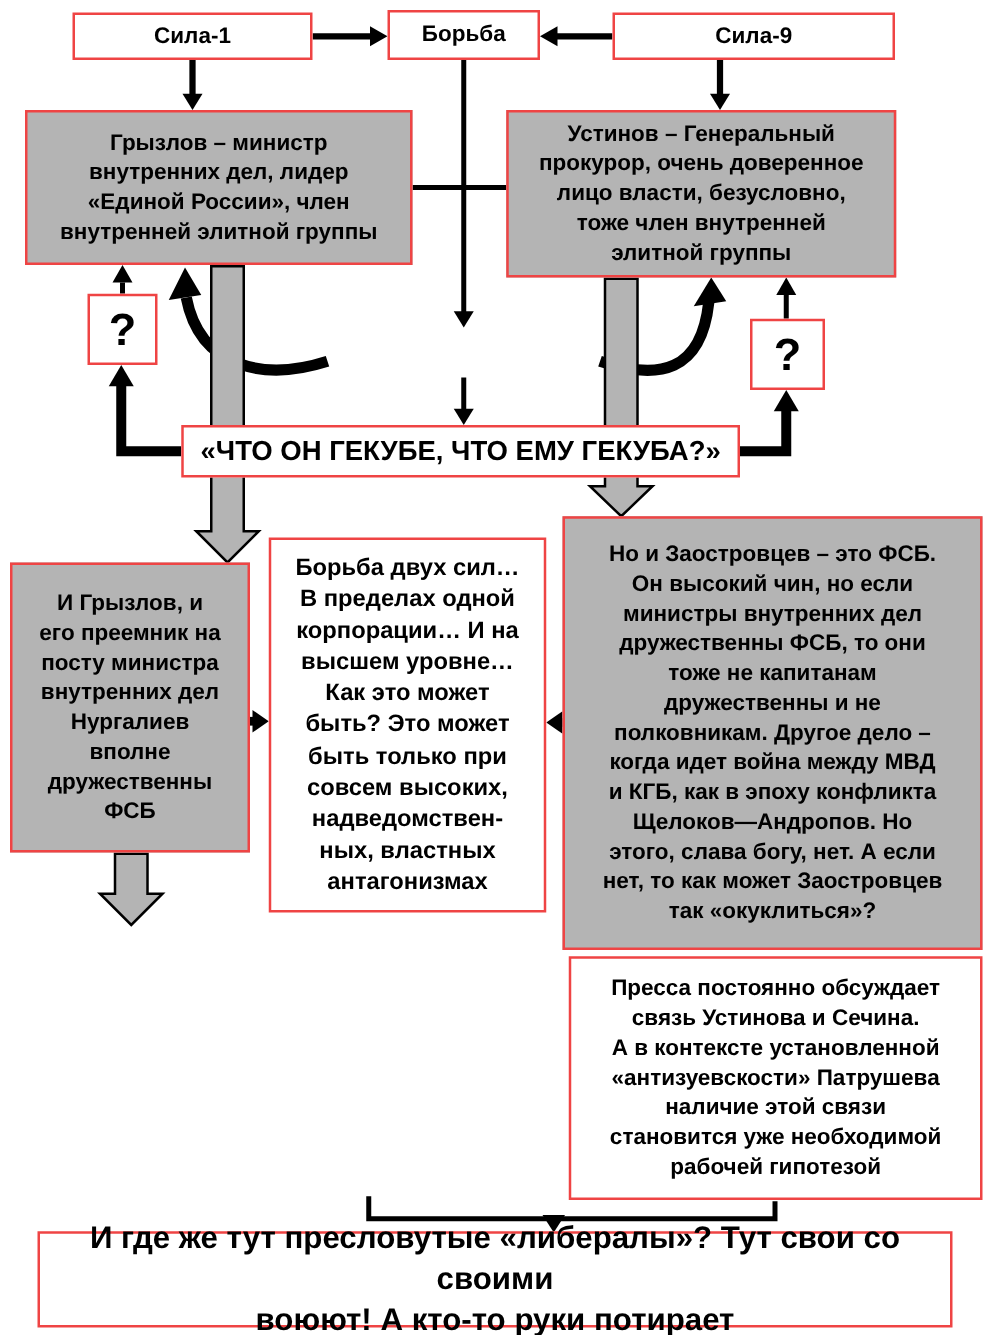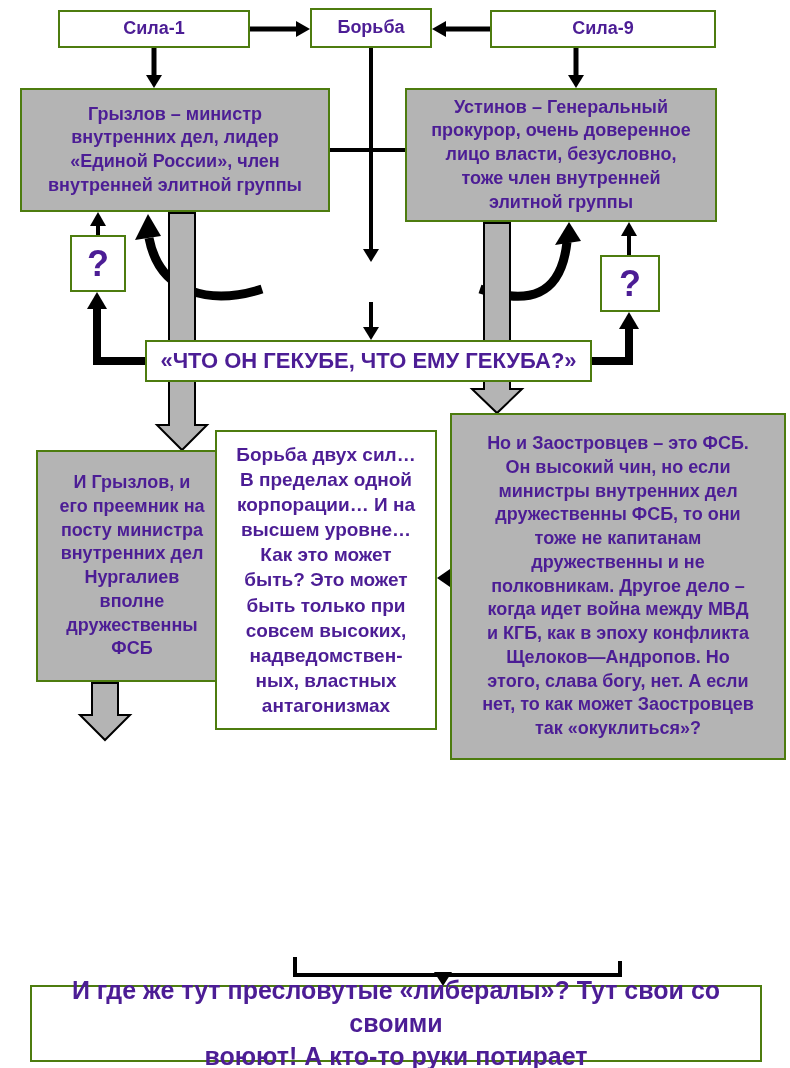--- a/index.html
+++ b/index.html
@@ -17,42 +17,42 @@
     width: 790px; height: 1068px;
     pointer-events: none;
   }
   .box {
     position: absolute;
     display: flex;
     align-items: center;
     justify-content: center;
     text-align: center;
     font-weight: bold;
-    color: #4c1d95;
+    color: #000000;
     background: #ffffff;
-    border: 2px solid #4d7c0f;
+    border: 2px solid #ef4444;
     white-space: pre-line;
     line-height: 1.32;
     font-size: 18px;
     padding: 2px 5px;
     box-sizing: border-box;
   }
   .gray { background: #b4b4b4; }
   .q { font-size: 36px; line-height: 1; }
 
   .n-sila1      { left: 58px;  top: 10px;  width: 192px; height: 38px; }
   .n-borba      { left: 310px; top: 8px;   width: 122px; height: 40px; }
   .n-sila2      { left: 490px; top: 10px;  width: 226px; height: 38px; }
   .n-gryzlov    { left: 20px;  top: 88px;  width: 310px; height: 124px; }
   .n-ustinov    { left: 405px; top: 88px;  width: 312px; height: 134px; }
   .n-qleft      { left: 70px;  top: 235px; width: 56px;  height: 57px; }
   .n-qright     { left: 600px; top: 255px; width: 60px;  height: 57px; }
   .n-zaytsev    { left: 262px; top: 262px; width: 218px; height: 40px; }
   .n-hecuba     { left: 145px; top: 340px; width: 447px; height: 42px; font-size: 22px; }
-  .n-leftmid    { left: 8px;   top: 450px; width: 192px; height: 232px; margin-left: 28px; }
+  .n-leftmid    { left: 8px;   top: 450px; width: 192px; height: 232px; }
   .n-center     { left: 215px; top: 430px; width: 222px; height: 300px; font-size: 19px; }
   .n-rightmid   { left: 450px; top: 413px; width: 336px; height: 347px; }
   .n-letter     { left: 5px;   top: 740px; width: 437px; height: 217px; }
   .n-press      { left: 455px; top: 765px; width: 331px; height: 195px; }
   .n-conclusion { left: 30px;  top: 985px; width: 732px; height: 77px; font-size: 25px; }
 </style>
 </head>
 <body>
 
 <div class="canvas">
@@ -179,17 +179,24 @@
 корпорации… И на
 высшем уровне…
 Как это может
 быть? Это может
 быть только при
 совсем высоких,
 надведомствен-
 ных, властных
 антагонизмах</div>
 
+  <div class="box n-press">Пресса постоянно обсуждает
+связь Устинова и Сечина.
+А в контексте установленной
+«антизуевскости» Патрушева
+наличие этой связи
+становится уже необходимой
+рабочей гипотезой</div>
 
   <div class="box n-conclusion">И где же тут пресловутые «либералы»? Тут свои со своими
 воюют! А кто-то руки потирает</div>
 
 </div>
 
 </body></html>

